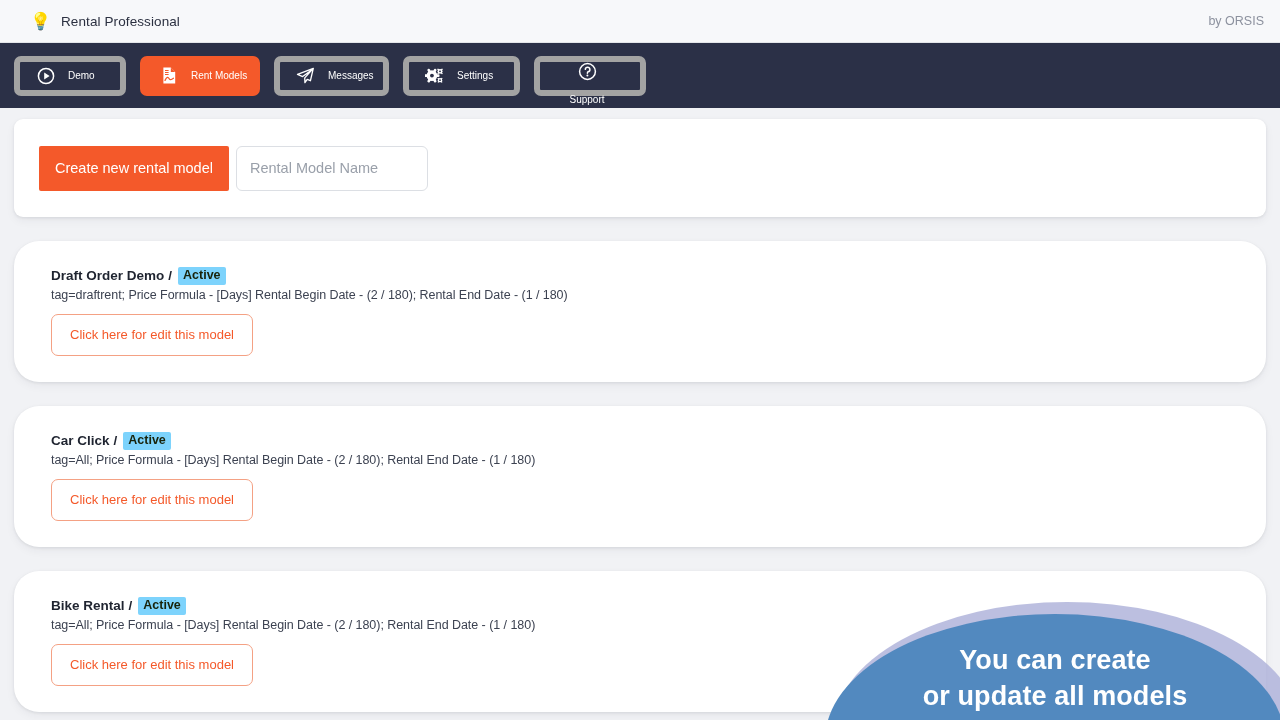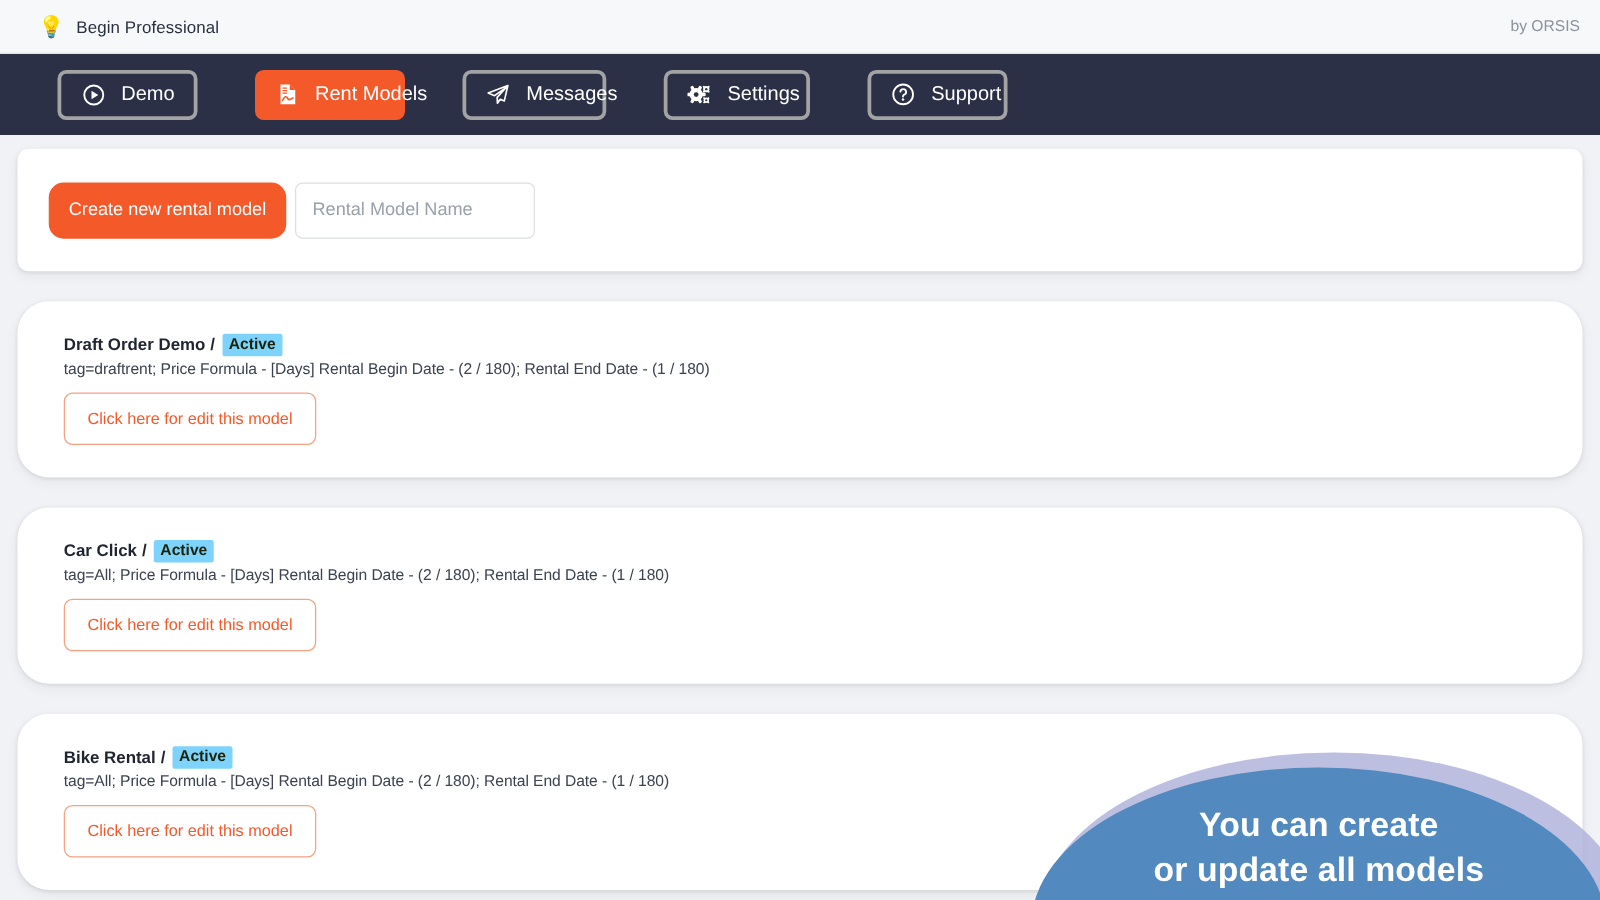--- a/index.html
+++ b/index.html
@@ -46,49 +46,48 @@
     height: 65px;
     width: 100%;
     background: #2b3047;
     display: flex;
     align-items: center;
     padding-left: 14px;
     gap: 14px;
   }
   .navbtn {
     height: 40px;
-    border: 3px solid #a3a3a3;
+    border: 6px solid #a3a3a3;
     border-radius: 7px;
     display: flex;
     align-items: center;
     padding: 0 22px 0 16px;
     gap: 13px;
     color: #ffffff;
-    font-size: 16px;
+    font-size: 10px;
     background: transparent;
     cursor: pointer;
     white-space: nowrap;
-    margin-left: 32px;
   }
   .navbtn.active {
     background: #f4592a;
     border-color: #f4592a;
   }
   .navbtn .nicon {
     width: 19px; height: 19px;
     display: flex; align-items: center; justify-content: center;
     flex: 0 0 auto;
   }
   .navbtn .nicon svg { display: block; }
   .nb-demo   { width: 112px; }
   .nb-models { width: 120px; padding-left: 14px; gap: 12px; }
   .nb-rentals{ width: 120px; }
   .nb-msg    { width: 115px; }
   .nb-set    { width: 117px; }
-  .nb-sup    { width: 112px; }
+  .nb-sup    { width: 112px; flex-direction: column; }
   .nb-help   { width: 113px; padding-left: 24px; gap: 22px; }
 
   
   .main {
     position: relative;
     width: 1280px;
     height: 612px;
     background: #f1f2f5;
     padding: 11px 14px 0 14px;
   }
@@ -106,21 +105,21 @@
   .card-create {
     height: 98px;
     display: flex;
     align-items: center;
     padding-left: 25px;
   }
   .btn-create {
     background: #f4592a;
     color: #fff;
     border: none;
-    border-radius: 12px;
+    border-radius: 2px;
     height: 45px;
     padding: 0 16px;
     font-size: 14.5px;
     font-family: "Liberation Sans", sans-serif;
     cursor: pointer;
     white-space: nowrap;
     text-align: center;
   }
   .input-name {
     margin-left: 7px;
@@ -213,21 +212,21 @@
     font-size: 27px;
     line-height: 36px;
     letter-spacing: .1px;
   }
 </style>
 </head>
 <body>
 
 <div class="titlebar">
   <span class="app-logo">💡</span>
-  <span class="app-title">Begin Professional</span>
+  <span class="app-title">Rental Professional</span>
   <span class="by-orsis">by ORSIS</span>
 </div>
 
 <div class="navbar">
 
   <div class="navbtn nb-demo">
     <span class="nicon">
       <svg width="18" height="18" viewBox="0 0 18 18">
         <circle cx="9" cy="9" r="7.6" fill="none" stroke="#ffffff" stroke-width="1.5"></circle>
         <polygon points="7.2,5.6 12.6,9 7.2,12.4" fill="#ffffff"></polygon>

